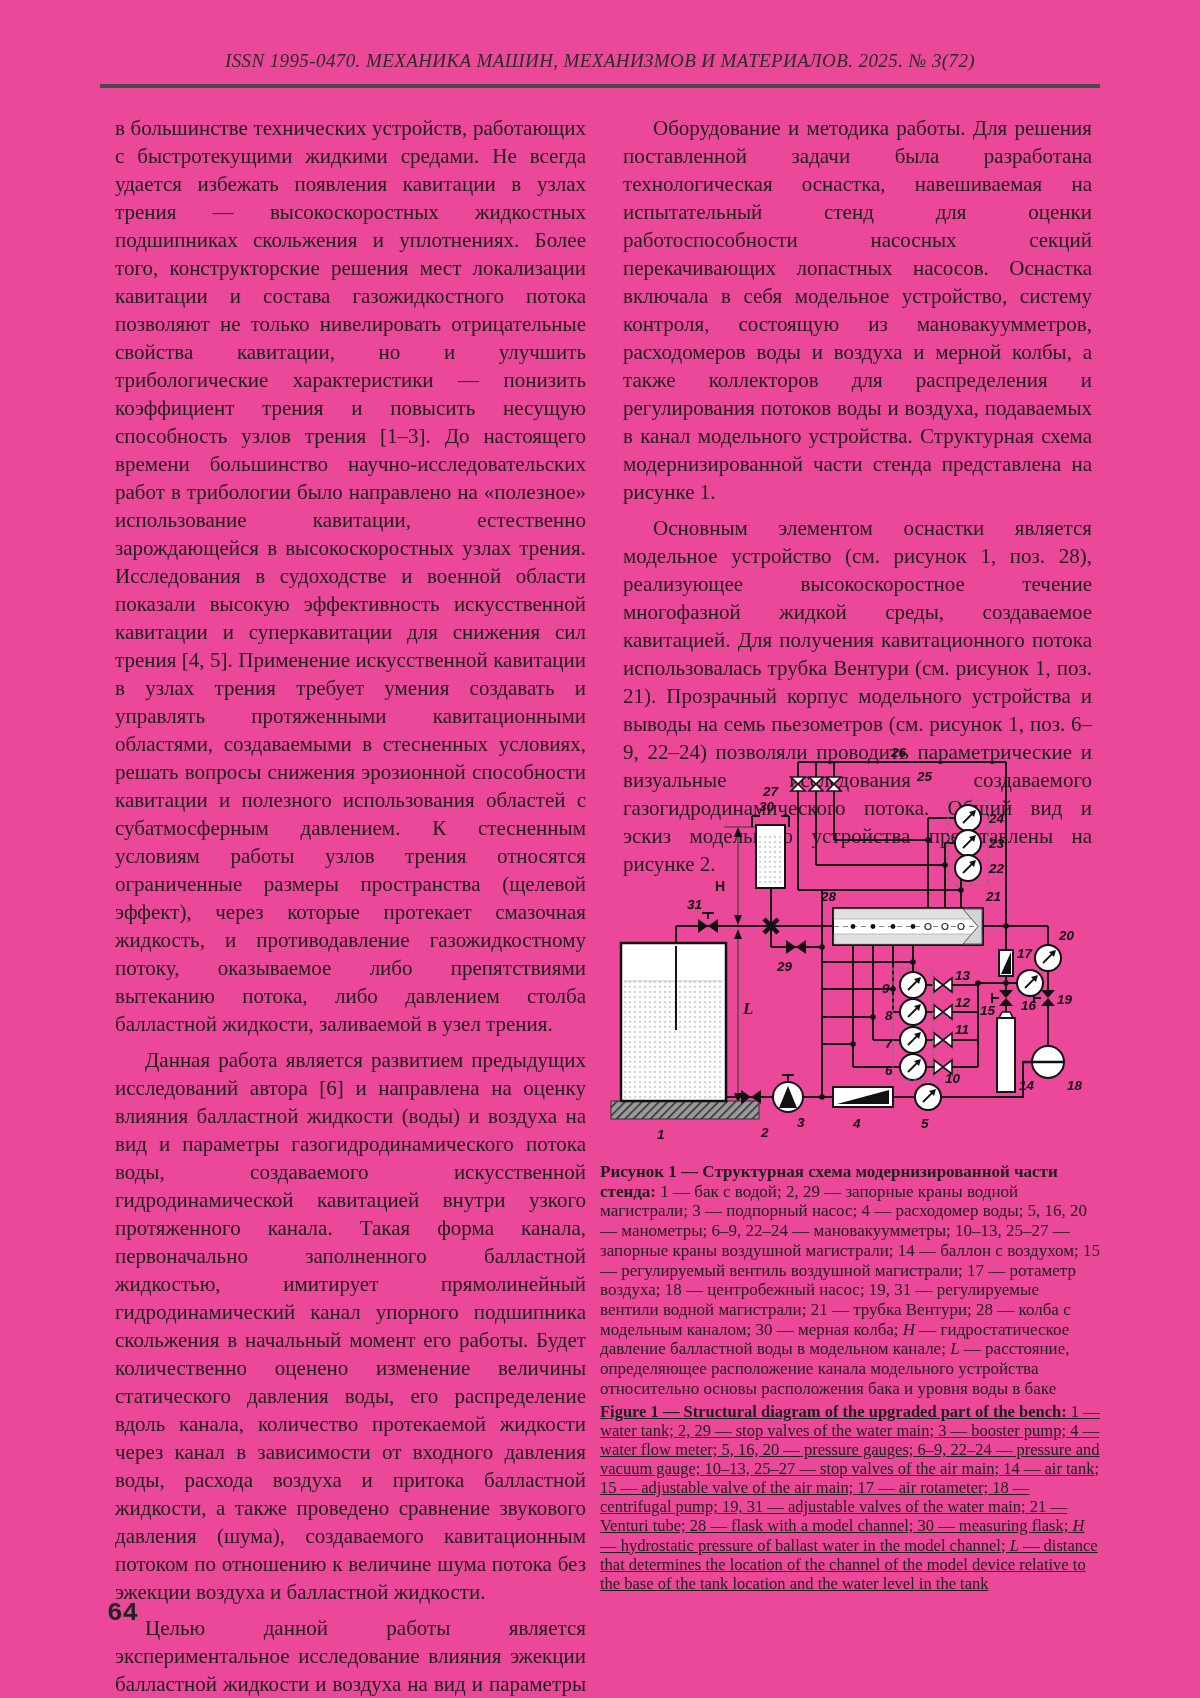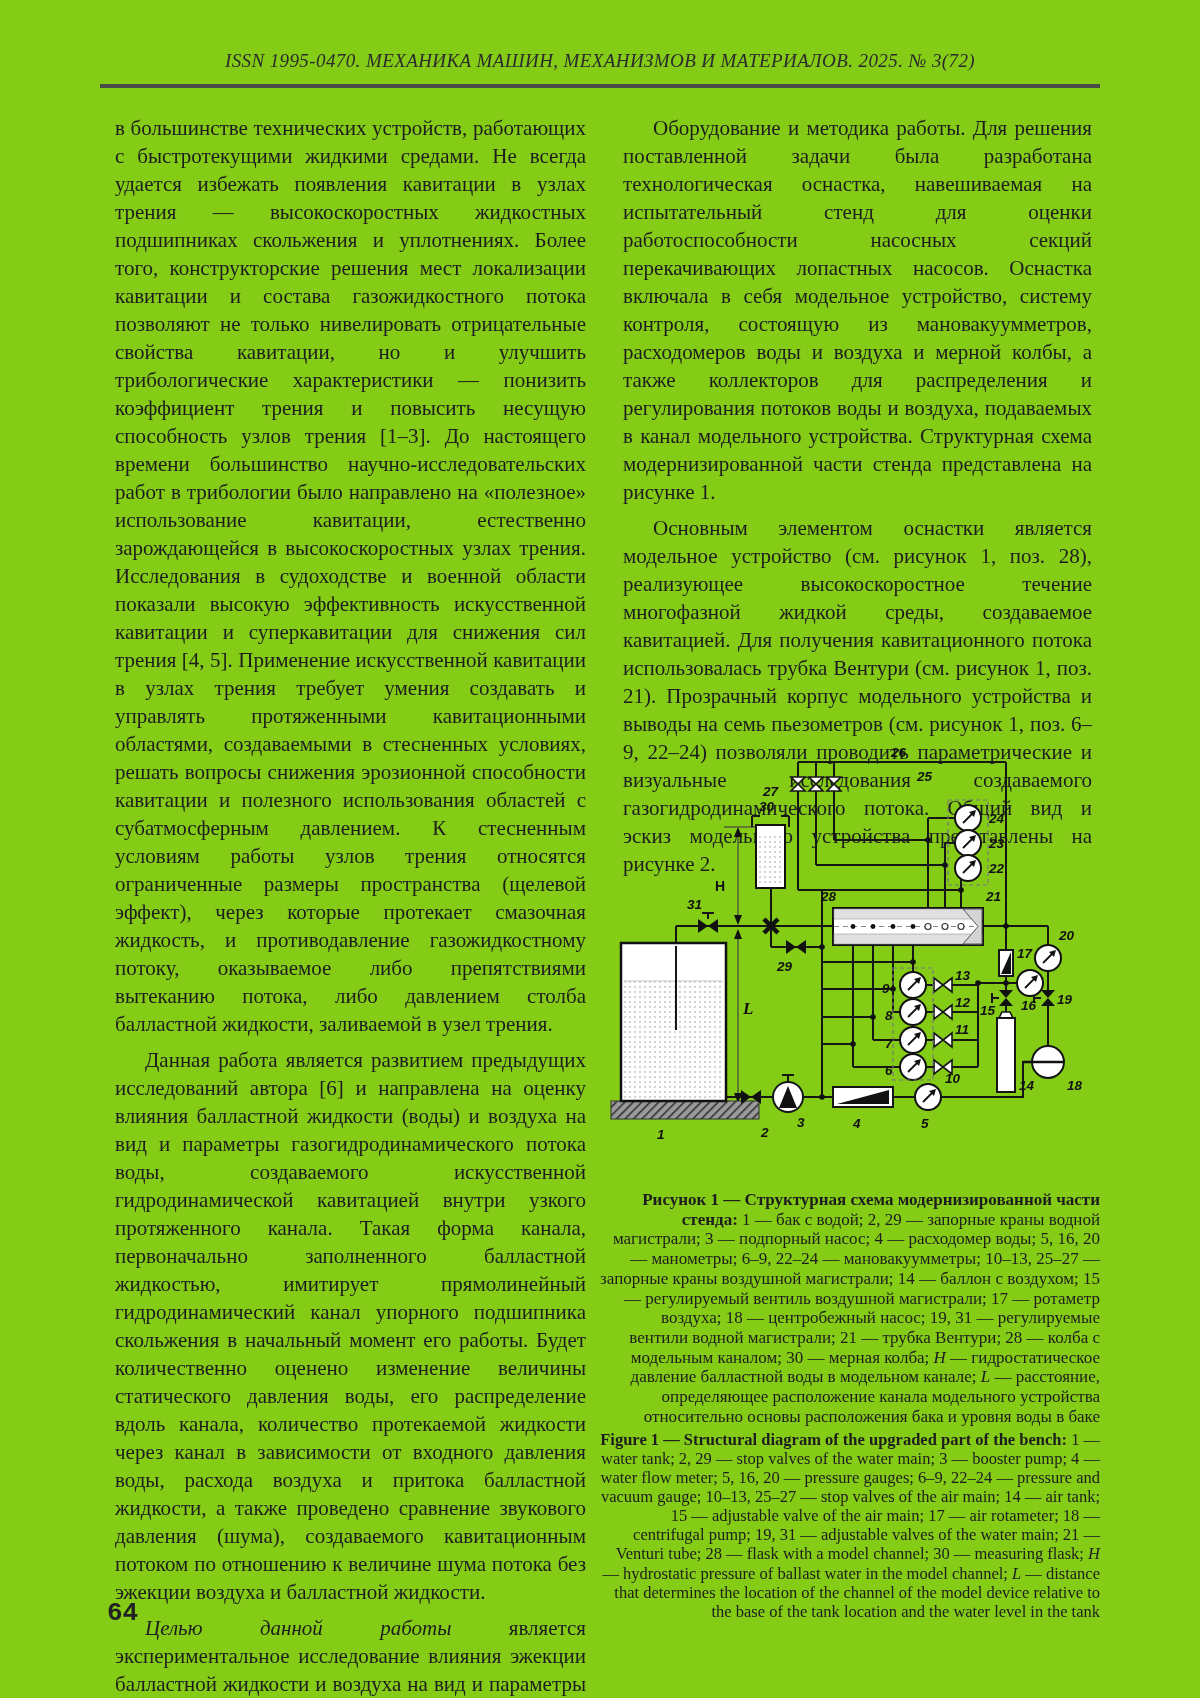--- a/index.html
+++ b/index.html
@@ -1,35 +1,35 @@
 <!DOCTYPE html>
 <html><head>
 <meta charset="utf-8">
 <style>
   html,body { margin:0; padding:0; background:#e8e8e8; }
-  .page { position:relative; width:1200px; height:1698px; background:#84cc16;
+  .page { position:relative; width:1200px; height:1698px; background:#ec4899;
           font-family:"Liberation Serif", serif; color:#1d1d1d; overflow:hidden; margin:0 auto; }
 
   .header-line { position:absolute; top:50px; left:100px; width:1000px; text-align:center;
                  font-style:italic; font-size:19px; letter-spacing:0.4px; color:#2b2b2b; }
   .header-rule { position:absolute; top:84px; left:100px; width:1000px; height:4px; background:#4a4a4a; }
 
   .col { position:absolute; top:106px; font-size:21px; line-height:28px; text-align:justify; }
   .col-left  { left:107px; width:487px; }
   .col-right { left:615px; width:485px; }
   .col p { margin:8px; text-indent:30px; }
   .col p.cont { text-indent:0; }
   .lead-b { font-weight:normal; }
-  .lead-i { font-style:italic; }
+  .lead-i { }
 
   .diagram { position:absolute; left:593px; top:700px; }
 
-  .captions { position:absolute; left:600px; top:1162px; width:500px; text-align:right;margin-top:28px; }
+  .captions { position:absolute; left:600px; top:1162px; width:500px; text-align:left; }
   .cap-ru { font-size:17px; line-height:1.16; }
-  .cap-en { font-size:16.5px; line-height:1.16; margin-top:3px; }
+  .cap-en { font-size:16.5px; line-height:1.16; margin-top:3px;text-decoration:underline; }
   .captions b { font-weight:bold; }
   .captions i { font-style:italic; }
 
   .pagenum { position:absolute; left:107px; top:1598px;
              font-family:Liberation Mono, monospace; font-weight:bold; font-size:26px; color:#222; }
 
   
   .pipe   { stroke:#161616; stroke-width:2; fill:none; }
   .thin   { stroke:#444; stroke-width:1.2; fill:none; }
   .comp   { stroke:#161616; stroke-width:2; fill:#ffffff; }

